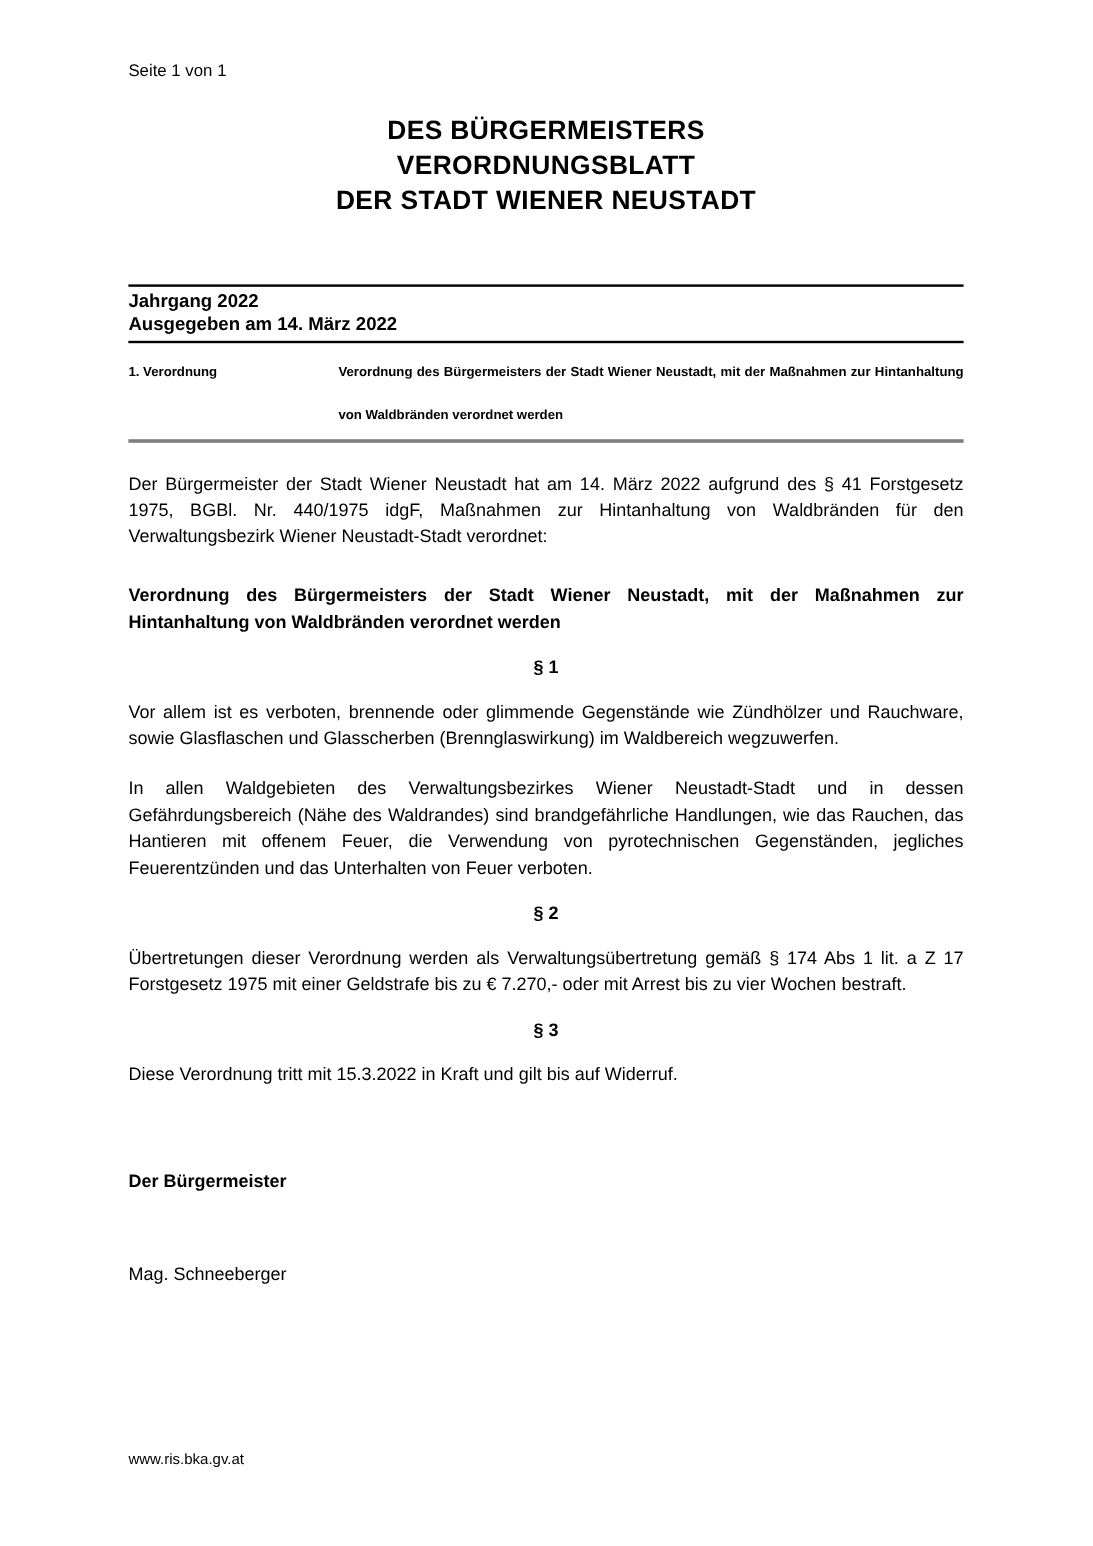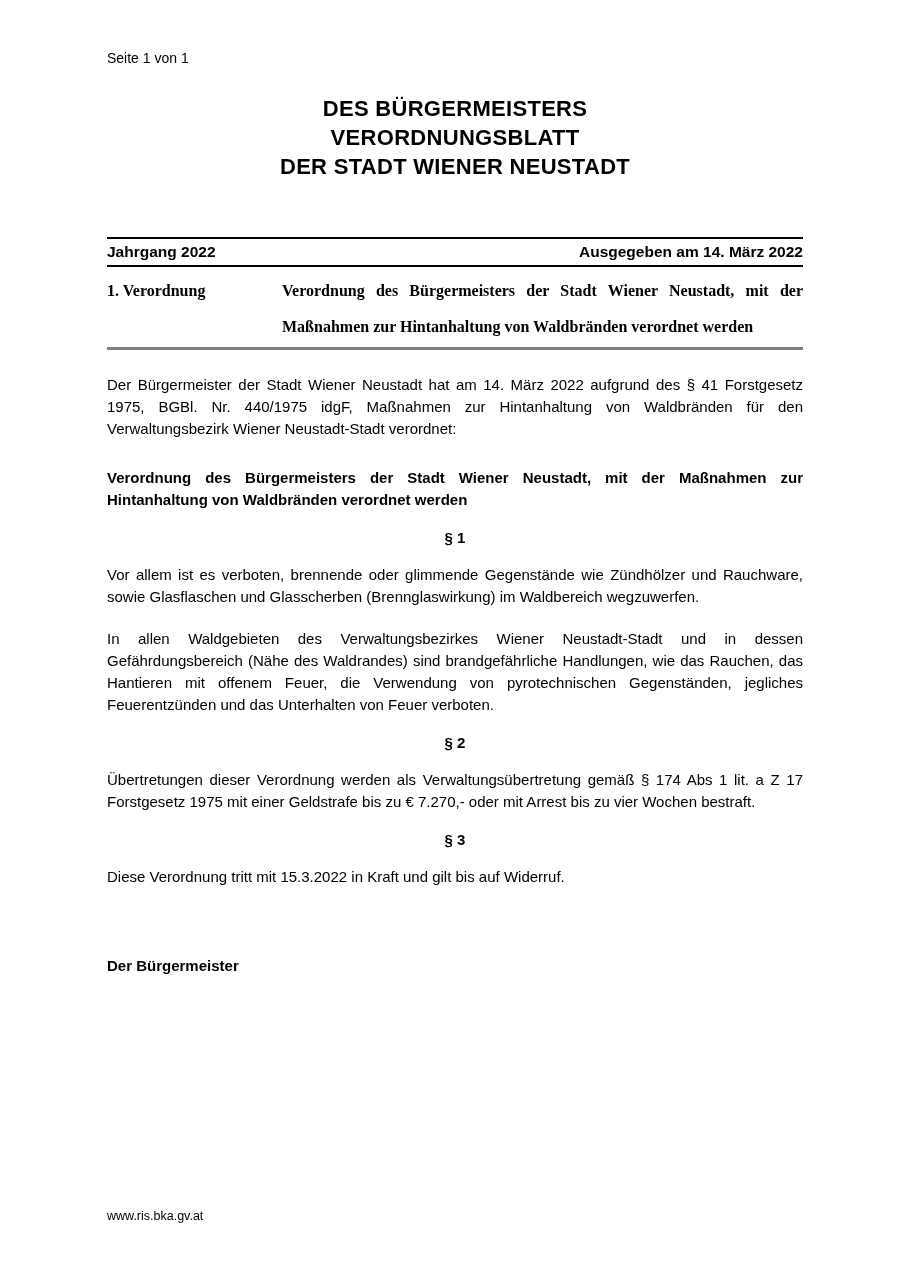--- a/index.html
+++ b/index.html
@@ -38,28 +38,28 @@
     margin-top: 56px;
     border-top: 2px solid #000;
     border-bottom: 2px solid #000;
     display: flex;
     justify-content: space-between;
     align-items: baseline;
     padding: 3px 0 4px 0;
     font-weight: bold;
     font-size: 15.5px;
     line-height: 19px;
+    flex-direction: column;
   }
   .index-row {
     display: flex;
     margin-top: 6px;
     font-weight: bold;
-    font-size: 16px;
+    font-size: 11px;
     line-height: 36px;
-    font-family: Liberation Serif, serif;
   }
   .index-number {
     width: 175px;
     flex-shrink: 0;
   }
   .index-text {
     flex: 1;
     text-align: justify;
   }
   .thick-rule {
@@ -154,16 +154,17 @@
     <p class="para">Übertretungen dieser Verordnung werden als Verwaltungsübertretung gemäß § 174 Abs 1 lit. a Z 17 Forstgesetz 1975 mit einer Geldstrafe bis zu € 7.270,- oder mit Arrest bis zu vier Wochen bestraft.</p>
   </div>
 
   <div>
     <div class="section-mark">§ 3</div>
     <p class="para">Diese Verordnung tritt mit 15.3.2022 in Kraft und gilt bis auf Widerruf.</p>
   </div>
 
   <div class="signature-role">Der Bürgermeister</div>
 
+  <div class="signature-name">Mag. Schneeberger</div>
 
 </div>
 
 <div class="footer-url">www.ris.bka.gv.at</div>
 
 </body></html>

